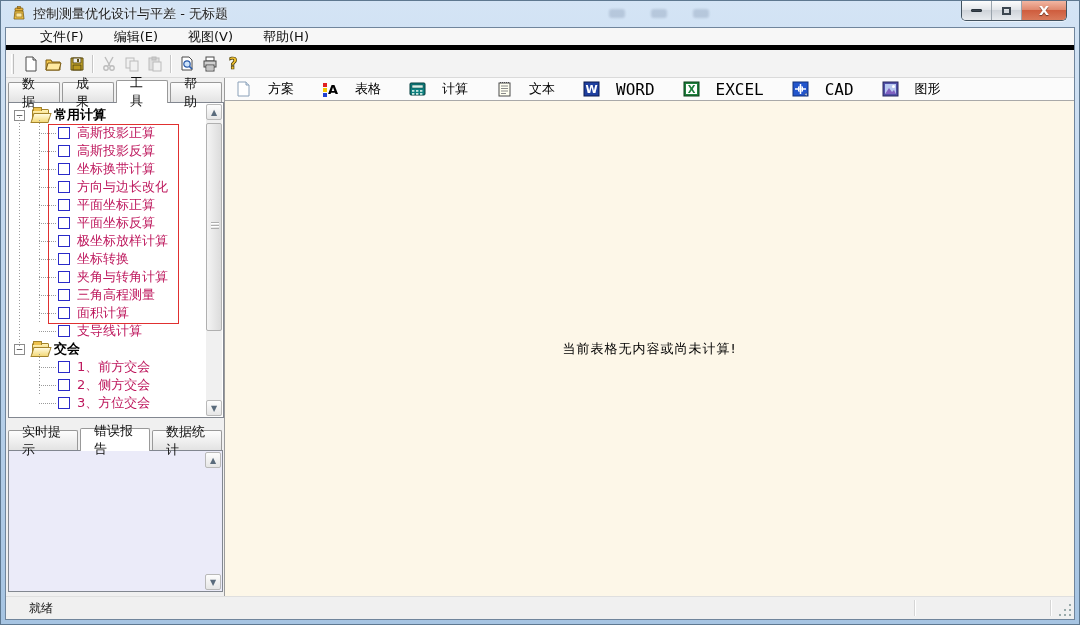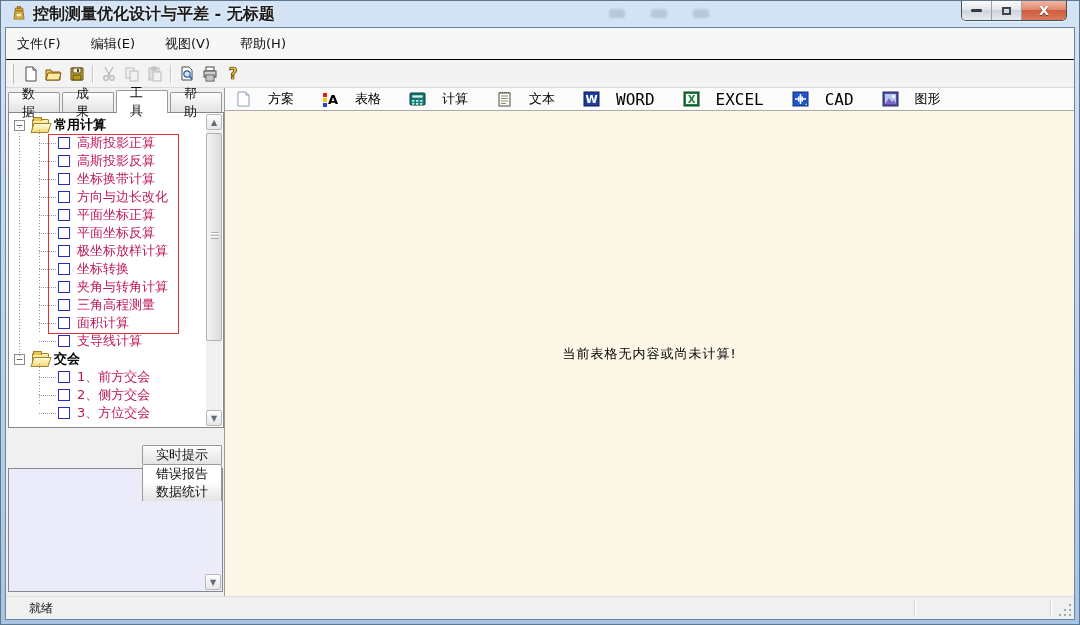--- a/index.html
+++ b/index.html
@@ -4,39 +4,39 @@
 <style>
   * { margin:0; padding:0; box-sizing:border-box; }
   html,body { width:1080px; height:625px; overflow:hidden;
     font-family:"DejaVu Sans","Liberation Sans",sans-serif; }
   .window { position:relative; width:1080px; height:625px;
     background:linear-gradient(#D4E4F5,#A6C4E2);
     border:1px solid #5E7term1890; border:1px solid #5E7890; }
   
   .titlebar { position:absolute; left:0; top:0; right:0; height:26px; display:flex; align-items:center; }
   .app-icon { width:16px; height:16px; margin:0 6px 0 10px; }
-  .title-text { font-size:16px; color:#1A1A1A; text-shadow:0 0 3px #fff;font-weight:bold; }
+  .title-text { font-size:13px; color:#1A1A1A; text-shadow:0 0 3px #fff; }
   .ghosts { position:absolute; left:608px; top:8px; display:flex; gap:26px; }
   .ghost { width:16px; height:9px; background:rgba(80,100,130,.22); border-radius:3px; filter:blur(1px); }
   .win-controls { position:absolute; right:12px; top:0; display:flex; height:20px;
     border:1px solid #42525F; border-top:none; border-radius:0 0 5px 5px; overflow:hidden; box-shadow:0 1px 1px rgba(255,255,255,.6); }
   .win-btn { width:30px; height:19px; display:flex; align-items:center; justify-content:center;
     background:linear-gradient(#FDFDFD,#E3E6EA 45%,#CDD2D8 46%,#E8EBEF);
     border-right:1px solid #9AA4AD; color:#333; font-size:11px; font-weight:bold; cursor:default; }
   .win-btn .bar { width:11px; height:3px; background:#3C4650; border:1px solid #2A333C; border-radius:1px; }
   .win-btn .box { width:9px; height:8px; border:2px solid #3C4650; background:transparent; }
   .win-btn.close { width:44px; border-right:none;
     background:linear-gradient(#F2B6A2,#E08A70 45%,#CE5B3C 46%,#D97A5B);
     color:#fff; font-size:13px; text-shadow:0 1px 1px rgba(0,0,0,.5); }
   
   .client { position:absolute; left:4px; top:26px; right:4px; bottom:4px;
     background:#F0F0F0; border:1px solid #70859C; display:flex; flex-direction:column; }
   
-  .menubar { height:32px; background:#F7F7F7; border-bottom:1px solid #000000;
-    display:flex; align-items:center; padding-left:1px; }
+  .menubar { height:22px; background:#F7F7F7; border-bottom:5px solid #000000;
+    display:flex; align-items:center; padding-left:24px; }
   .menu-item { font-size:13px; color:#111; padding:2px 10px; margin-right:10px; cursor:default; }
   
   .toolbar { height:28px; background:#F3F3F3; border-bottom:1px solid #DADADA;
     display:flex; align-items:center; padding-left:4px; }
   .tb-grip { width:3px; height:20px; border-left:1px solid #fff; border-right:1px solid #BDBDBD; margin:0 5px 0 1px; }
   .tb-btn { width:23px; height:22px; display:flex; align-items:center; justify-content:center; }
   .tb-sep { width:1px; height:18px; background:#C6C6C6; margin:0 4px; box-shadow:1px 0 0 #fff; }
   .disabled { opacity:.45; filter:grayscale(1); }
   
   .main { flex:1; display:flex; min-height:0; }
@@ -69,21 +69,21 @@
   
   .vscroll { position:absolute; top:1px; right:1px; bottom:1px; width:16px; background:#F0F0F0; }
   .sb-arrow { position:absolute; left:0; width:16px; height:16px;
     background:linear-gradient(#FDFDFD,#E6E6E6); border:1px solid #B9B9B9; border-radius:2px;
     color:#5A6B7C; font-size:8px; display:flex; align-items:center; justify-content:center; }
   .sb-thumb { position:absolute; left:0; width:16px;
     background:linear-gradient(to right,#F4F4F4,#DCDCDC); border:1px solid #B0B0B0; border-radius:2px; }
   .sb-grip { position:absolute; left:4px; width:8px; height:7px;
     background-image:repeating-linear-gradient(to bottom,#AFAFAF 0 1px,#fff 1px 2px,transparent 2px 3px); }
   
-  .btabs { margin-top:17px;flex-direction:column; }
+  .btabs { margin-top:9px; }
   .infobox { flex:1; margin:0 1px 4px 0; background:#EBEBF9; border:1px solid #828790; position:relative; }
   
   .right-panel { flex:1; display:flex; flex-direction:column; border-left:1px solid #9B9B9B; min-width:0; }
   .toolbar2 { height:23px; background:#FBFBFB; border-bottom:1px solid #A9A9A9;
     display:flex; align-items:center; padding-left:8px; }
   .tb2-btn { display:flex; align-items:center; height:21px; padding:0 2px; margin-right:2px; cursor:default; }
   .tb2-label { font-size:13px; color:#000; margin:0 22px 0 16px; }
   .tb2-label.latin { font-family:"DejaVu Sans Mono","Liberation Mono",monospace; font-size:16px; }
   .content { flex:1; background:#FDF7E8; display:flex; align-items:center; justify-content:center; }
   .empty-msg { font-size:13px; color:#000; letter-spacing:1px; }

